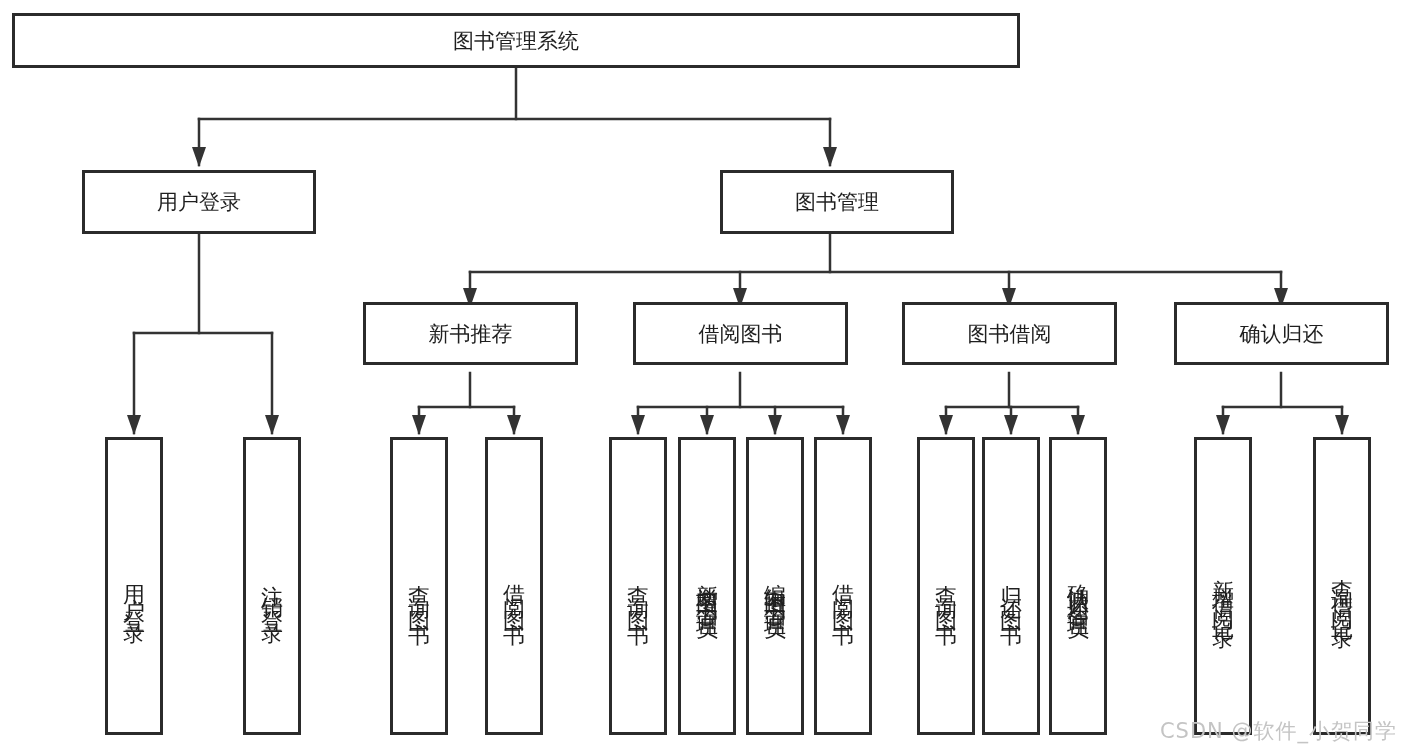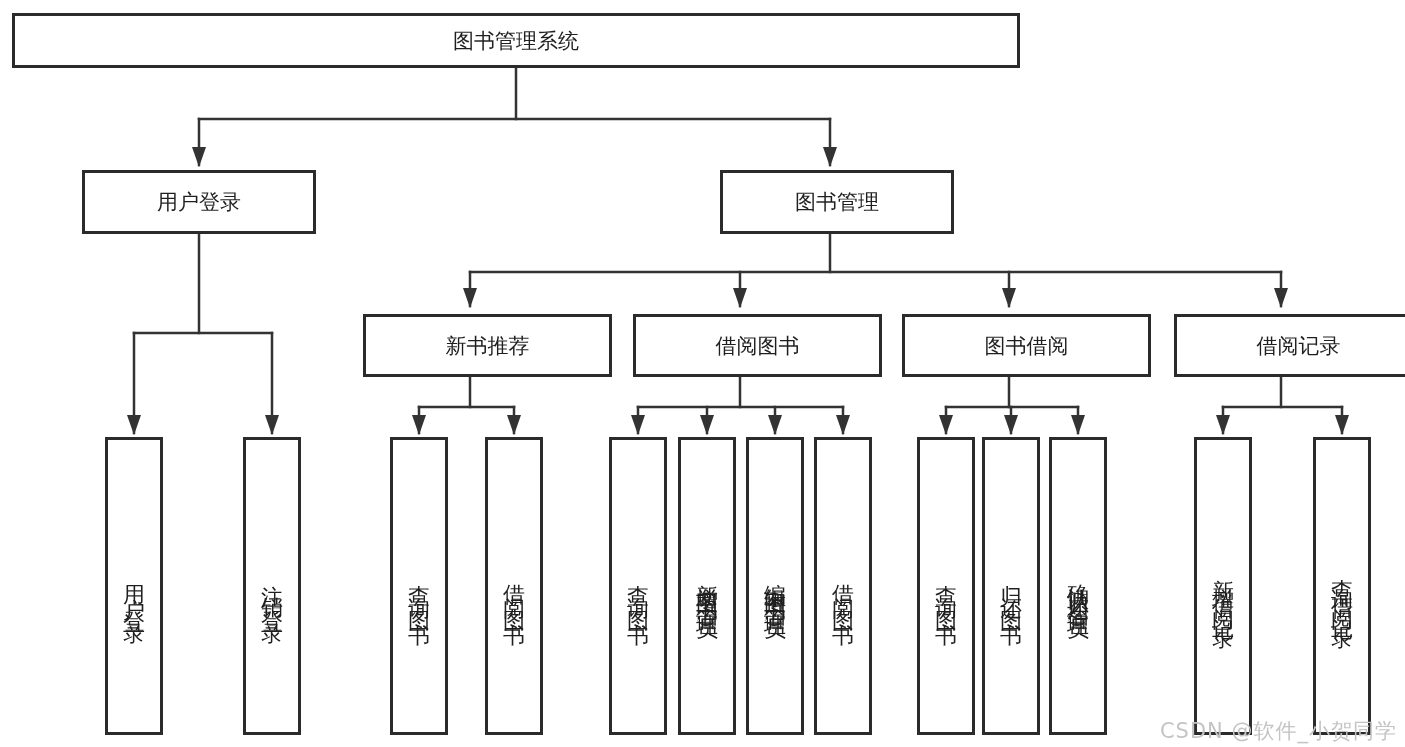--- a/index.html
+++ b/index.html
@@ -23,21 +23,21 @@
     background: #ffffff;
     display: flex;
     align-items: center;
     justify-content: center;
     color: #1f1f1f;
     font-size: 21px;
     z-index: 2;
   }
   .node.root  { left: 12px;  top: 13px;  width: 1008px; height: 55px; }
   .node.lvl2  { top: 170px; width: 234px; height: 64px; }
-  .node.lvl3  { top: 314px; width: 249px; height: 63px; }
+  .node.lvl3  { top: 302px; width: 215px; height: 63px; }
   .node.leaf  { top: 437px; width: 58px;  height: 298px; }
   .vtext {
     writing-mode: vertical-rl;
     text-orientation: mixed;
     font-size: 22px;
     line-height: 1;
     white-space: nowrap;
   }
   .ls4 { letter-spacing: 13px; margin-bottom: -13px; }
   .ls6 { letter-spacing: 10px; margin-bottom: -10px; }
@@ -136,21 +136,21 @@
   <div class="node lvl3" style="left:363px">
     <span>新书推荐</span>
   </div>
   <div class="node lvl3" style="left:633px">
     <span>借阅图书</span>
   </div>
   <div class="node lvl3" style="left:902px">
     <span>图书借阅</span>
   </div>
   <div class="node lvl3" style="left:1174px">
-    <span>借阅记录</span>
+    <span>确认归还</span>
   </div>
 
   <div class="node leaf" style="left:105px">
     <span class="vtext ls4">用户登录</span>
   </div>
   <div class="node leaf" style="left:243px">
     <span class="vtext ls4">注销登录</span>
   </div>
 
   <div class="node leaf" style="left:390px">

